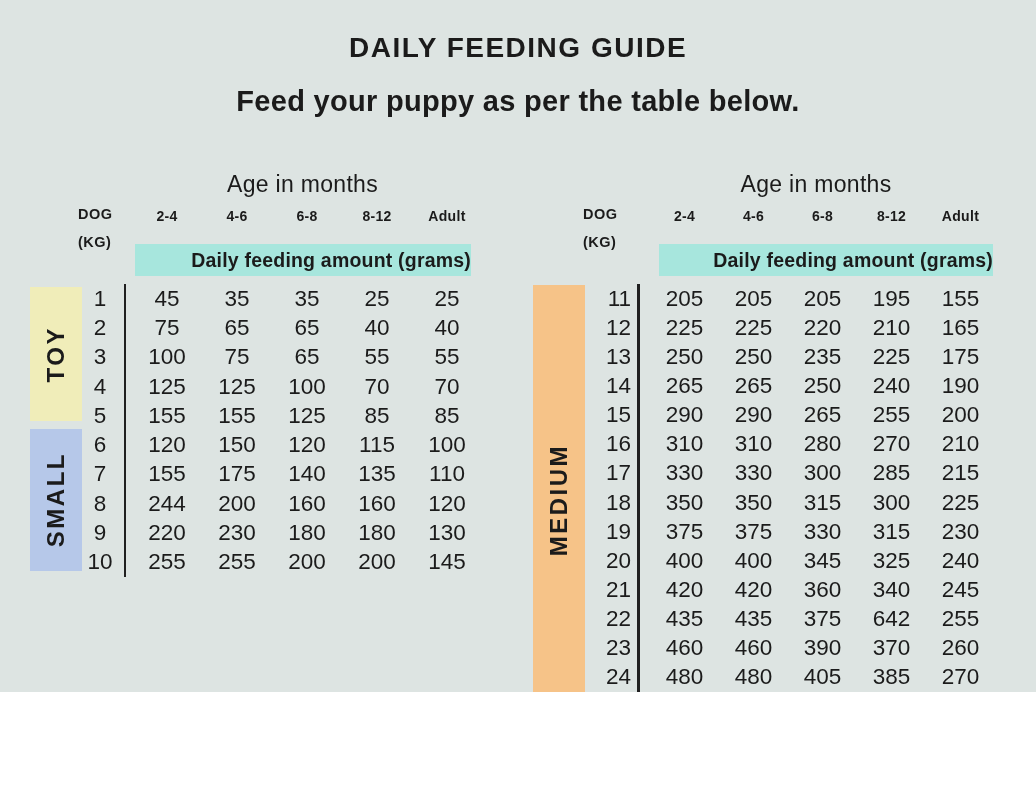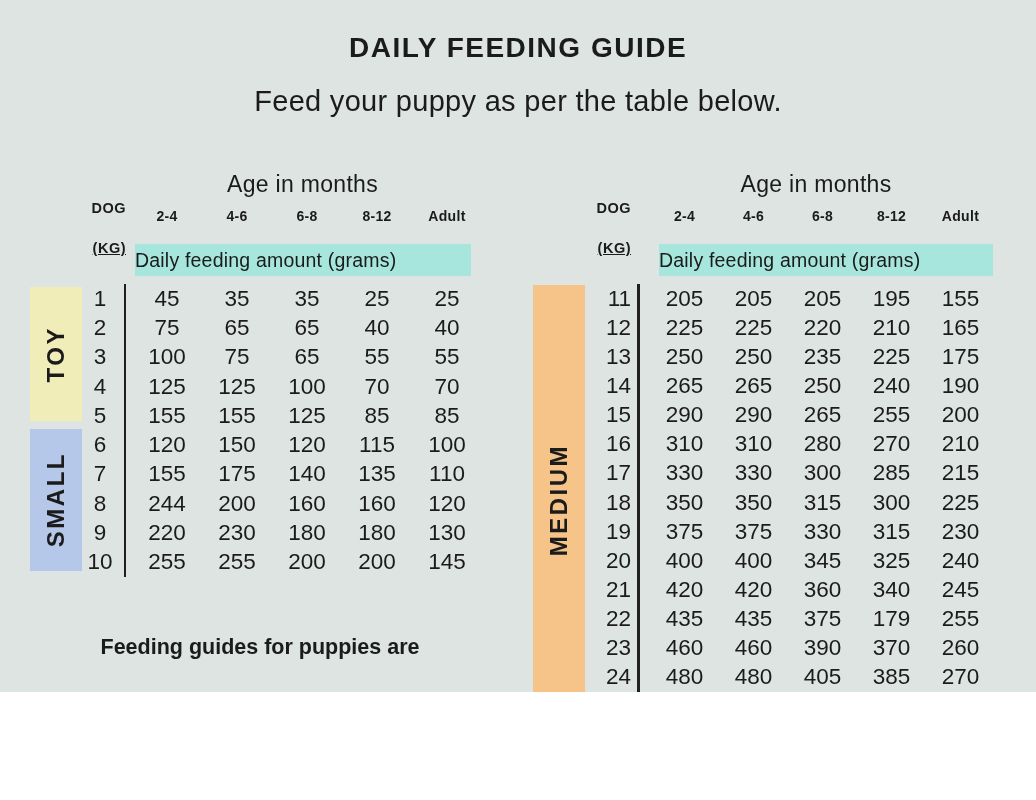--- a/index.html
+++ b/index.html
@@ -9,41 +9,41 @@
     background:var(--background,#dde4e2);
     color:var(--text,#1b1b1b);
     font-family:"Liberation Sans", sans-serif;
   }
   .title {
     position:absolute; top:32px; left:0; width:100%;
     text-align:center; font-size:28px; font-weight:800; letter-spacing:1.5px;
   }
   .subtitle {
     position:absolute; top:85px; left:0; width:100%;
-    text-align:center; font-size:29px; font-weight:400; letter-spacing:0.3px;
+    text-align:center; font-size:29px; font-weight:700; letter-spacing:0.3px;
   }
   .age-header { position:absolute; top:171px; font-size:23px; text-align:center; letter-spacing:0.3px; }
   .tbl-left  .age-header { left:130px; width:345px; }
   .tbl-right .age-header { left:650px; width:332px; }
 
-  .dog-col { position:absolute; top:201px; text-align:right; font-size:14.5px; font-weight:700; letter-spacing:0.5px; }
+  .dog-col { position:absolute; top:207px; text-align:left; font-size:14.5px; font-weight:700; letter-spacing:0.5px; }
   .tbl-left  .dog-col { left:78px;  width:48px; }
   .tbl-right .dog-col { left:583px; width:48px; }
   .dog-col div { line-height:15px; }
-  .dog-col div + div { margin-top:25px;text-decoration:underline; }
+  .dog-col div + div { margin-top:13px; }
 
   .col-heads { position:absolute; top:208px; display:flex; font-size:14px; font-weight:700; letter-spacing:0.3px; }
   .tbl-left  .col-heads { left:132px; }
   .tbl-right .col-heads { left:650px; }
   .tbl-left  .col-heads span { width:70px; text-align:center; }
   .tbl-right .col-heads span { width:69px; text-align:center; }
 
   .band {
     position:absolute; top:244px; height:32px; line-height:32px;
-    background:var(--band,#a7e6dd); text-align:left; font-size:19.5px; letter-spacing:0.2px;
+    background:var(--band,#a7e6dd); text-align:right; font-size:19.5px; letter-spacing:0.2px;font-weight:bold;
   }
   .tbl-left  .band { left:135px; width:336px; }
   .tbl-right .band { left:659px; width:334px; }
 
   .divider { position:absolute; top:284px; width:2.5px; background:#202020; }
   .tbl-left  .divider { left:123.5px; height:293px; }
   .tbl-right .divider { left:637px;  height:438px; }
 
   .rows { position:absolute; top:284px; }
   .tbl-left  .rows { left:78px;  width:404px; }
@@ -299,21 +299,21 @@
           <span class="val">360</span>
           <span class="val">340</span>
           <span class="val">245</span>
         </div>
 
         <div class="row">
           <span class="kg">22</span>
           <span class="val">435</span>
           <span class="val">435</span>
           <span class="val">375</span>
-          <span class="val">179</span>
+          <span class="val">642</span>
           <span class="val">255</span>
         </div>
 
         <div class="row">
           <span class="kg">23</span>
           <span class="val">460</span>
           <span class="val">460</span>
           <span class="val">390</span>
           <span class="val">370</span>
           <span class="val">260</span>
@@ -343,16 +343,15 @@
     <span class="vlabel">TOY</span>
   </div>
   <div class="strip strip-small">
     <span class="vlabel">SMALL</span>
   </div>
   <div class="strip strip-medium">
     <span class="vlabel">MEDIUM</span>
   </div>
 
   <div class="footer">
-    <div>Feeding guides for puppies are</div>
   </div>
 
 </div>
 
 </body></html>

